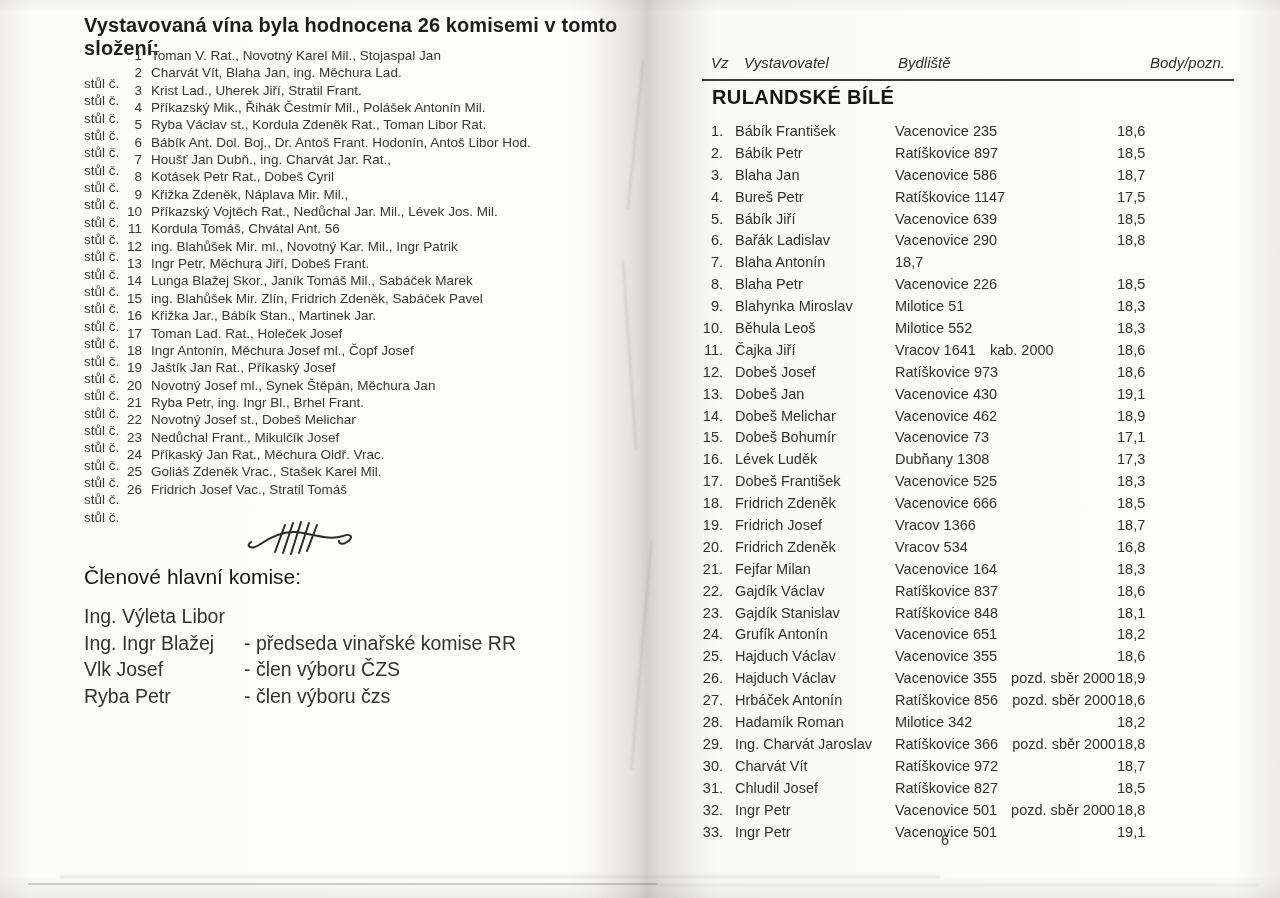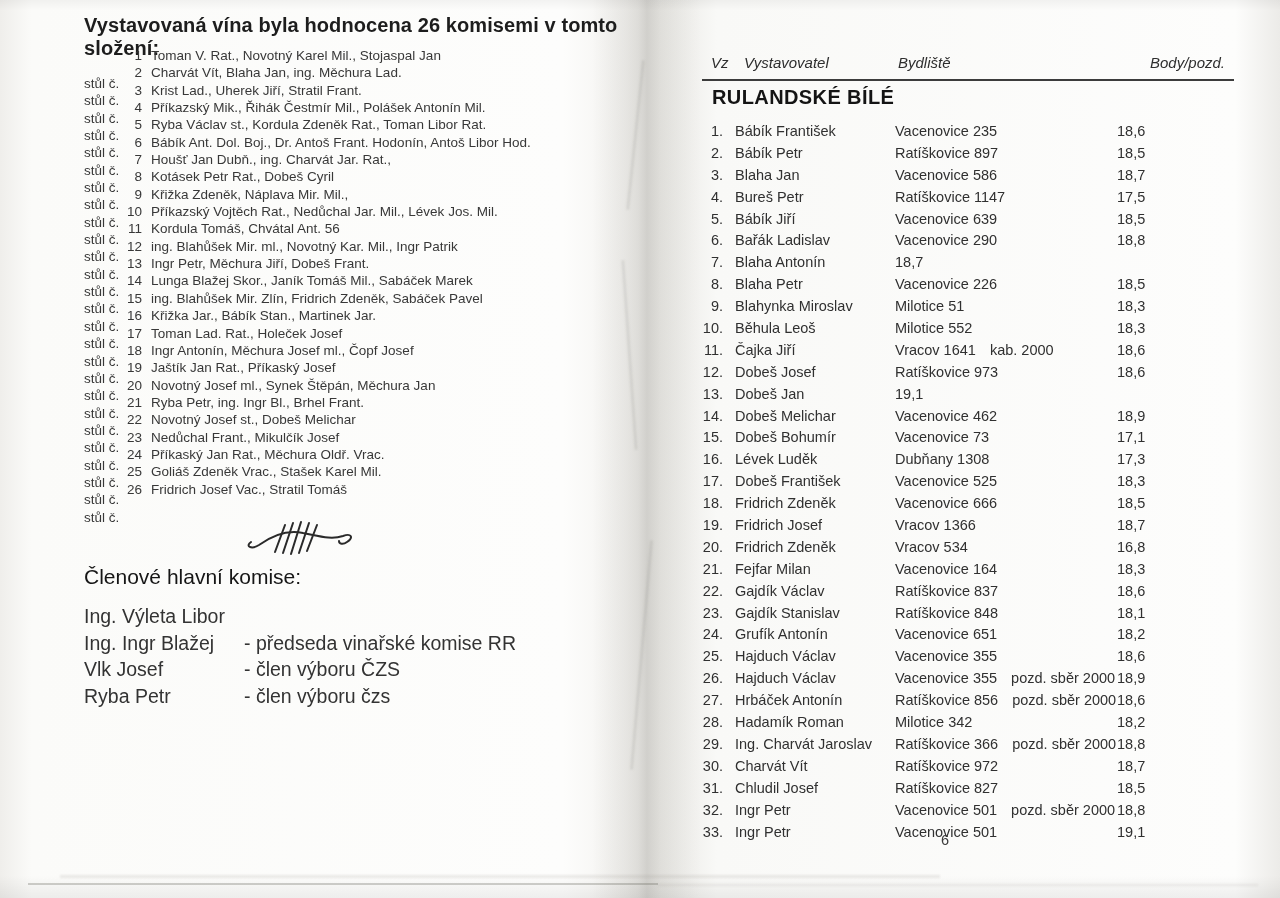--- a/index.html
+++ b/index.html
@@ -248,21 +248,21 @@
           <span class="m-role">- člen výboru čzs</span>
         </div>
       </div>
   </div>
 
   <div>
     <div class="thead">
       <span class="th-vz">Vz</span>
       <span class="th-exhibitor">Vystavovatel</span>
       <span class="th-residence">Bydliště</span>
-      <span class="th-points">Body/pozd.</span>
+      <span class="th-points">Body/pozn.</span>
     </div>
     <div class="head-rule"></div>
     <div class="rp-section">RULANDSKÉ BÍLÉ</div>
 
     <div class="wine-table" id="wine-table">
         <div class="w-row">
           <span class="w-num">1.</span>
           <span class="w-name">Bábík František</span>
           <span class="w-addr">
             <span class="w-address">Vacenovice 235</span>
@@ -351,20 +351,23 @@
           <span class="w-num">12.</span>
           <span class="w-name">Dobeš Josef</span>
           <span class="w-addr">
             <span class="w-address">Ratíškovice 973</span>
           </span>
           <span class="w-points">18,6</span>
         </div>
         <div class="w-row">
           <span class="w-num">13.</span>
           <span class="w-name">Dobeš Jan</span>
+          <span class="w-addr">
+            <span class="w-address">Vacenovice 430</span>
+          </span>
           <span class="w-points">19,1</span>
         </div>
         <div class="w-row">
           <span class="w-num">14.</span>
           <span class="w-name">Dobeš Melichar</span>
           <span class="w-addr">
             <span class="w-address">Vacenovice 462</span>
           </span>
           <span class="w-points">18,9</span>
         </div>

